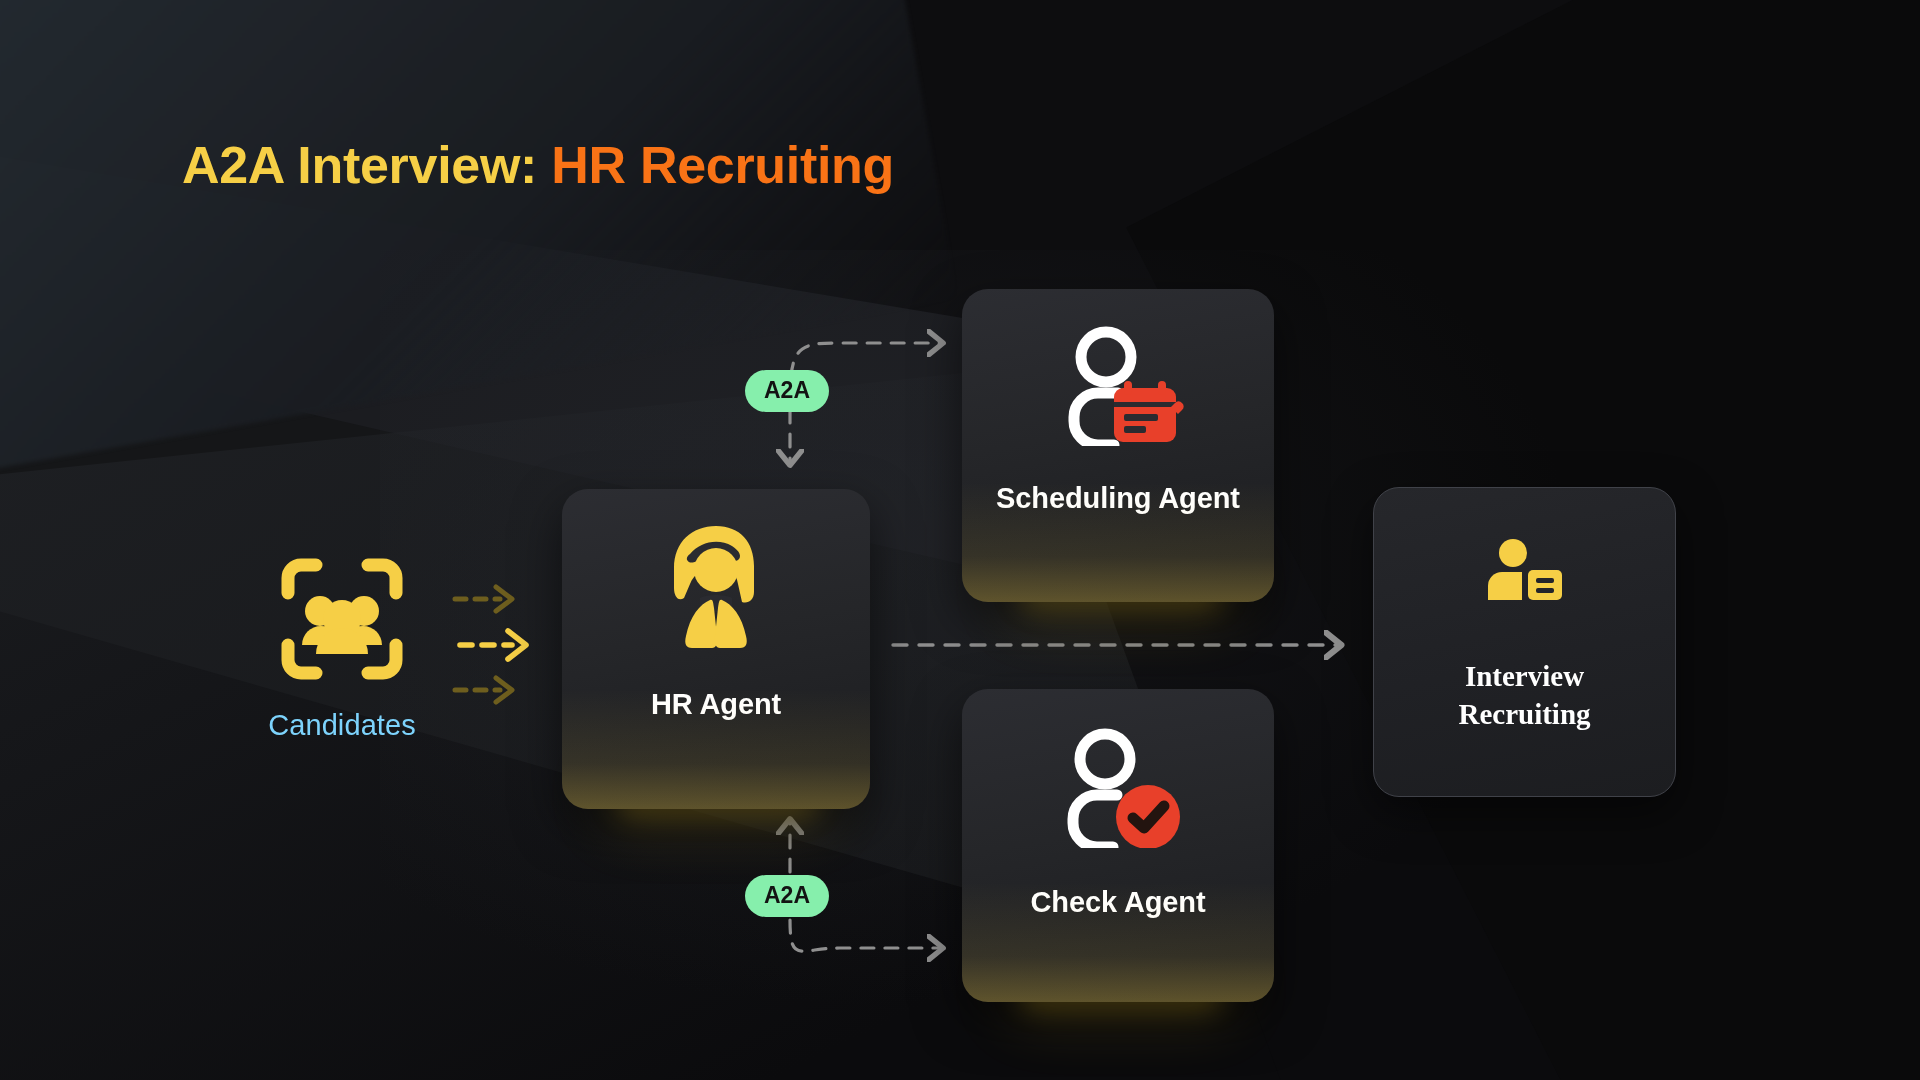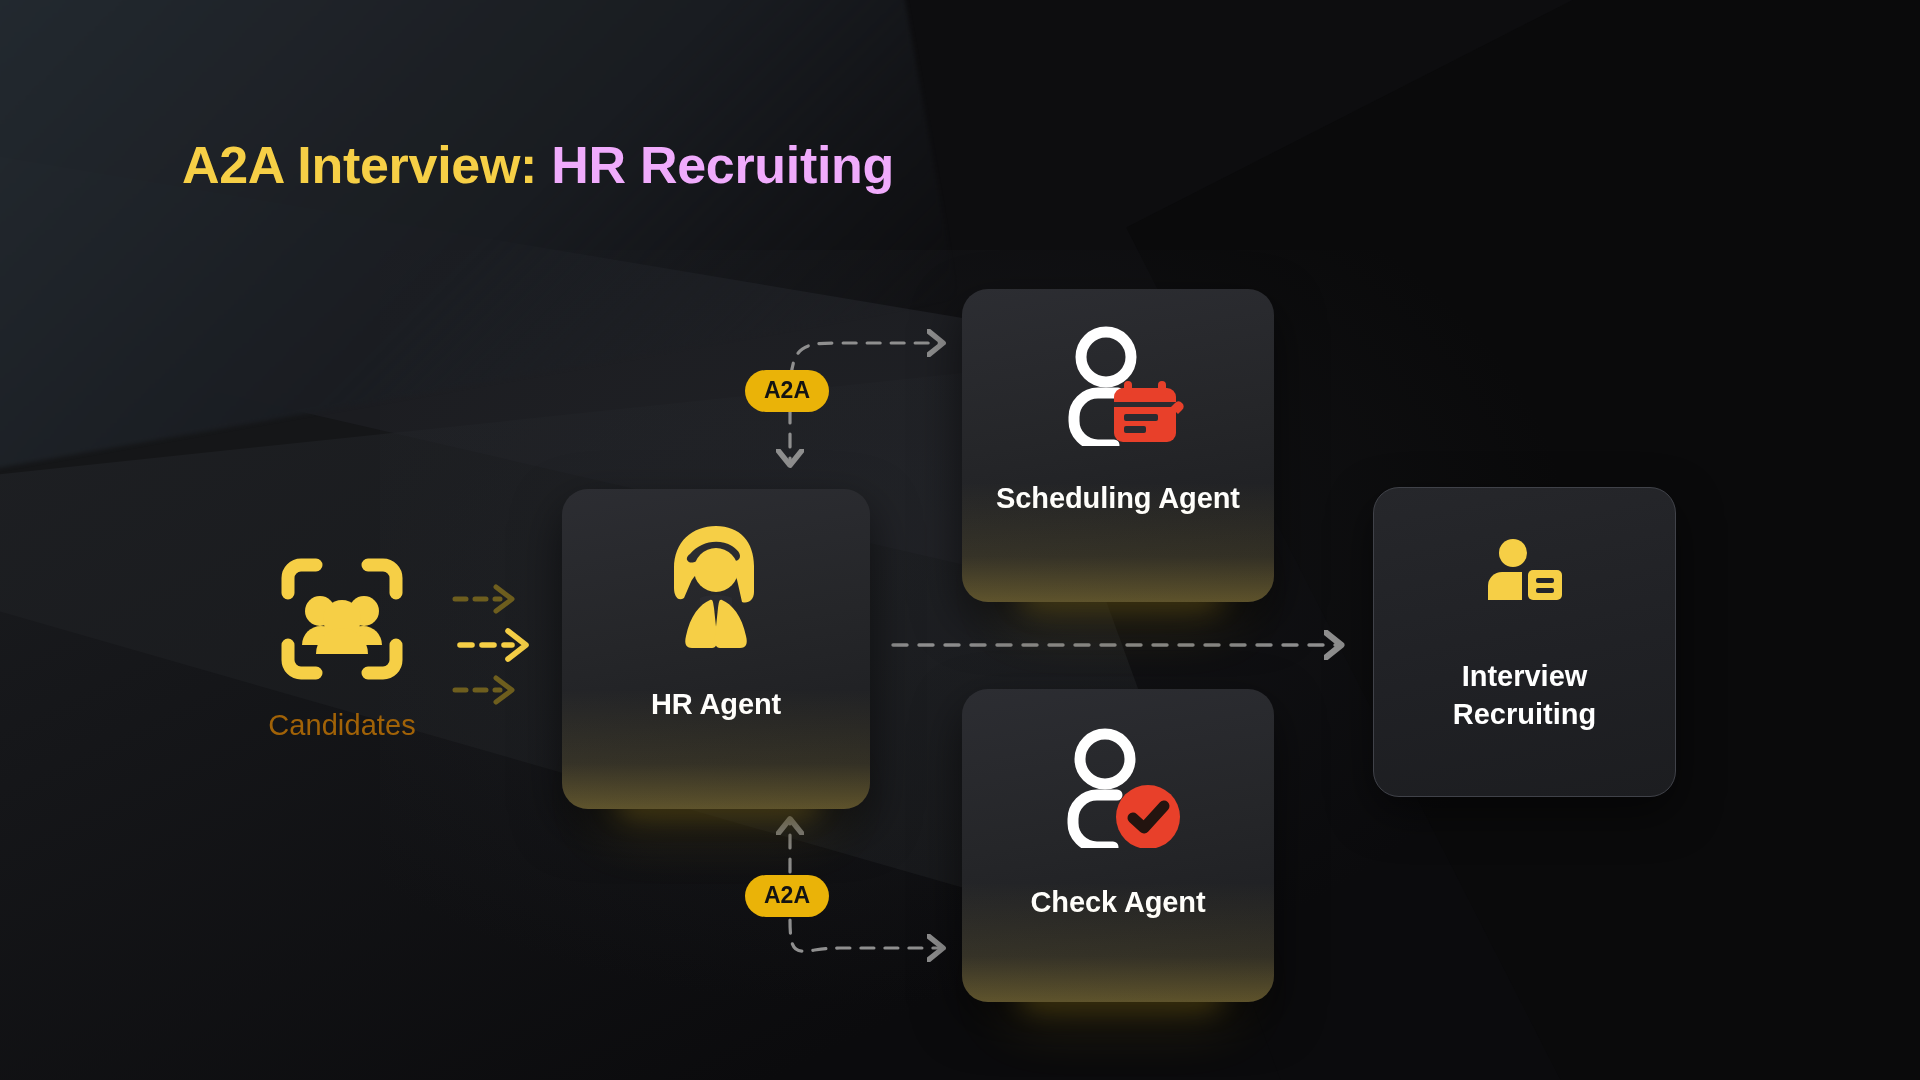--- a/index.html
+++ b/index.html
@@ -66,21 +66,21 @@
     background:radial-gradient(ellipse at 40% 40%, rgba(40,42,47,.38), rgba(10,10,12,0) 70%);
   }
 
   
   #title {
     position:absolute; left:182px; top:135px;
     font-size:52px; font-weight:700; letter-spacing:-.3px;
     white-space:nowrap; z-index:20;
   }
   #title .accent { color:#F6CF46; }
-  #title .plain  { color:#f0abfc; }
+  #title .plain  { color:#f97316; }
 
   
   .card {
     position:absolute;
     border-radius:26px;
     background:linear-gradient(170deg, #2c2d32 0%, #252629 45%, #1b1c1f 100%);
     display:flex; flex-direction:column;
     align-items:center; justify-content:flex-start;
     z-index:14;
     box-shadow:0 18px 48px rgba(0,0,0,.55);
@@ -124,35 +124,35 @@
   #card-outcome {
     position:absolute; left:1373px; top:487px; width:303px; height:310px;
     border-radius:26px;
     background:linear-gradient(168deg,#26272b 0%,#202125 55%,#1c1d20 100%);
     border:1.5px solid #404249;
     display:flex; flex-direction:column; align-items:center;
     z-index:14;
     box-shadow:0 16px 44px rgba(0,0,0,.5);
   }
   #card-outcome .icon-wrap { height:170px; display:flex; align-items:center; justify-content:center; width:100%; }
-  #card-outcome .card-label { color:#fff; font-size:29px; font-weight:700; line-height:1.3; text-align:center; }
+  #card-outcome .card-label { color:#fff; font-size:29px; font-weight:700; line-height:1.3; text-align:center;font-family:Liberation Serif, serif; }
 
   
   #candidates {
     position:absolute; left:247px; top:553px; width:190px;
     display:flex; flex-direction:column; align-items:center; z-index:14;
   }
   #candidates .cand-label {
-    margin-top:20px; color:#a16207; font-size:29px; font-weight:400; letter-spacing:.1px;
+    margin-top:20px; color:#7dd3fc; font-size:29px; font-weight:400; letter-spacing:.1px;
   }
 
   
   .a2a-pill {
     position:absolute; z-index:22;
-    background:#eab308; color:#131313;
+    background:#86efac; color:#131313;
     font-size:23px; font-weight:700;
     padding:9px 19px 10px; border-radius:22px;
     line-height:1;
   }
   #pill-top { left:745px; top:370px; }
   #pill-bot { left:745px; top:875px; }
 
   
   .edges { position:absolute; inset:0; z-index:10; pointer-events:none; }
 </style>

